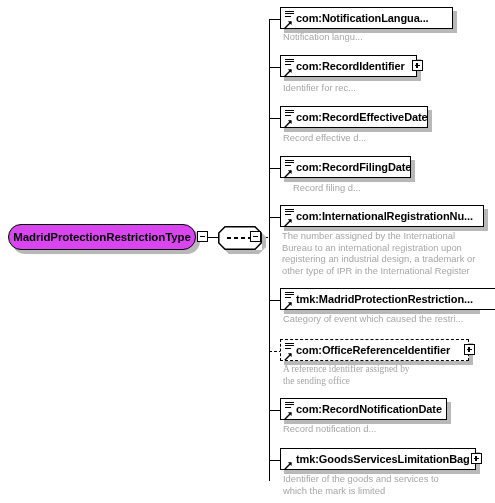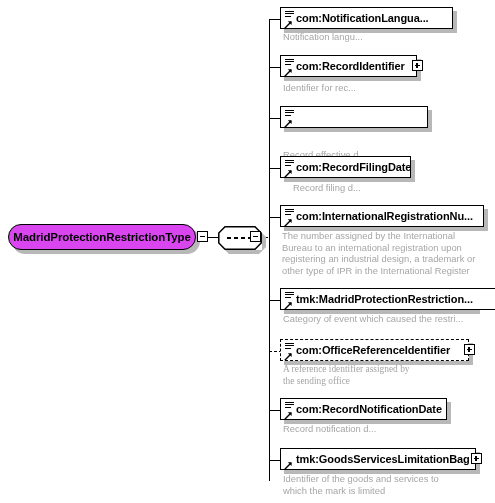--- a/index.html
+++ b/index.html
@@ -263,23 +263,24 @@
     <div class="nbox">
       <span class="eglyph">
         <i class="ln"></i>
           <i class="ln"></i>
           <i class="ln"></i>
         <svg class="arrow" viewBox="0 0 9 9" width="9" height="9">
           <path d="M0.8,8.2 L7,2" stroke="#000" stroke-width="1.4" fill="none"></path>
           <path d="M7.6,1.2 L7.6,5.0 L3.8,1.2 Z" fill="#000"></path>
         </svg>
       </span>
-    </div>
-  </div>
-  <div class="anno" style="left:283px; top:149px; width:200px;">Record effective d...</div>
+      <span class="nlabel">com:RecordEffectiveDate</span>
+    </div>
+  </div>
+  <div class="anno" style="left:283px; top:132px; width:200px;">Record effective d...</div>
 
   <div class="node" style="left:280px; top:156px; width:131px;">
     <div class="nshadow" style="width:131px;"></div>
     <div class="nbox">
       <span class="eglyph">
         <i class="ln"></i>
           <i class="ln"></i>
           <i class="ln"></i>
         <svg class="arrow" viewBox="0 0 9 9" width="9" height="9">
           <path d="M0.8,8.2 L7,2" stroke="#000" stroke-width="1.4" fill="none"></path>

